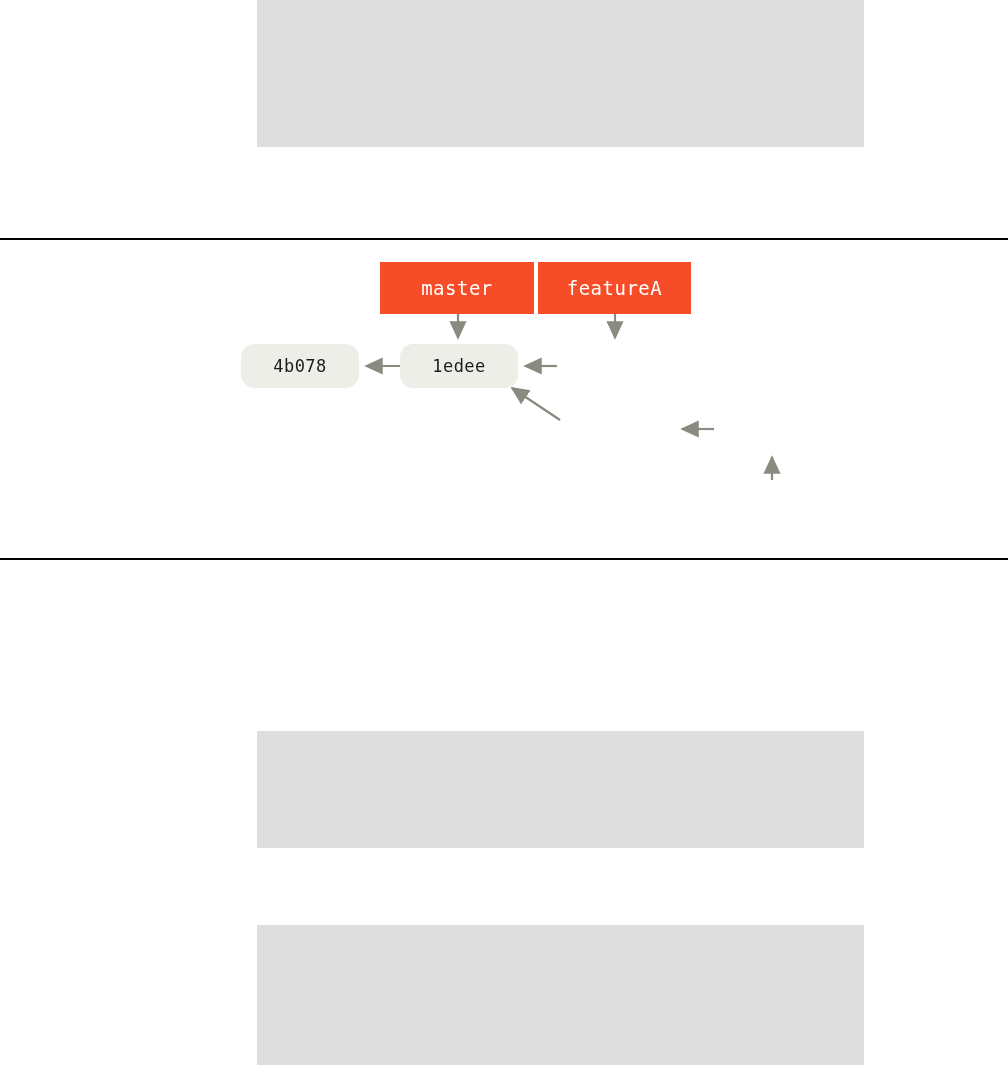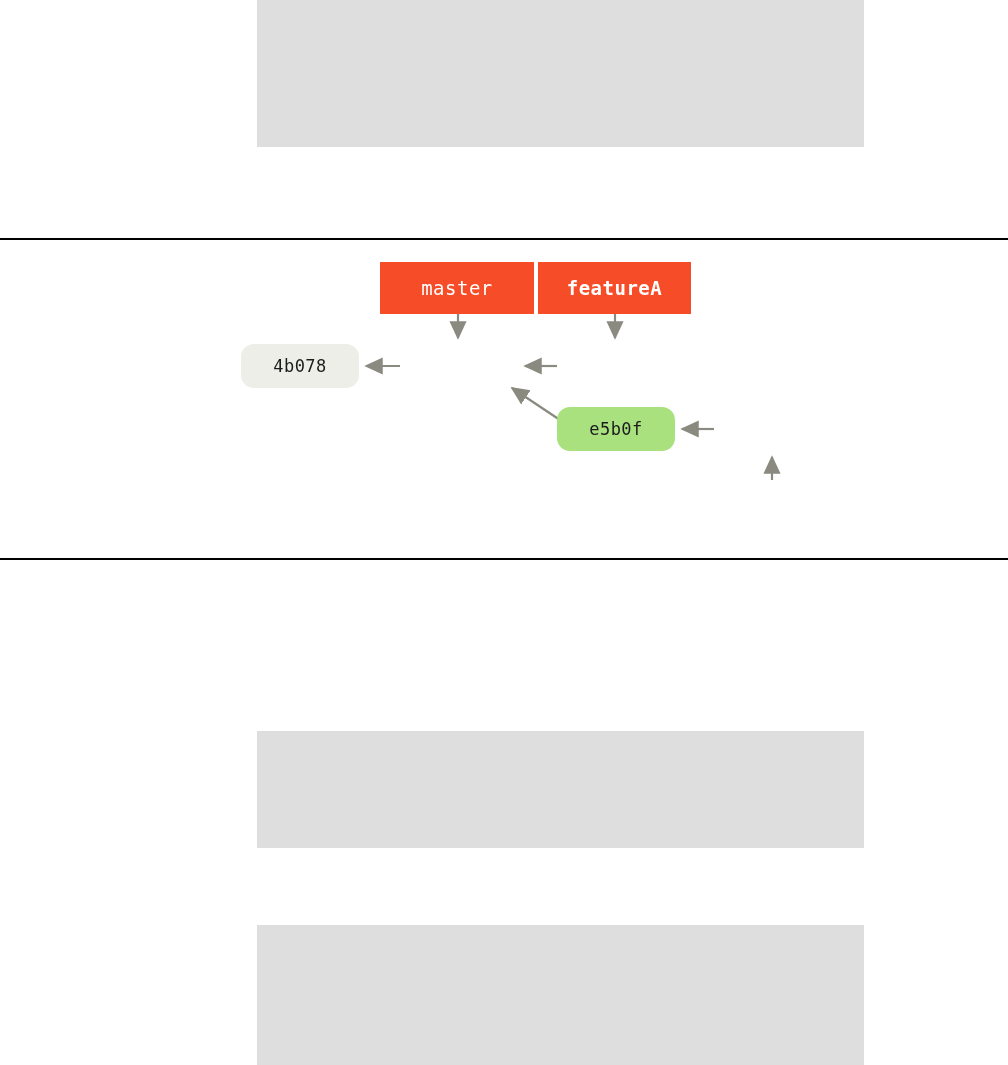--- a/index.html
+++ b/index.html
@@ -116,29 +116,29 @@
 
     <line x1="615" y1="74" x2="615" y2="98" stroke="#8a8a80" stroke-width="2.2" marker-end="url(#ah)"></line>
 
     <line x1="772" y1="240" x2="772" y2="217" stroke="#8a8a80" stroke-width="2.2" marker-end="url(#ah)"></line>
   </svg>
 
   <div class="branch-label" style="left:380px; top:22px; width:154px; height:52px;">
     <span>master</span>
   </div>
 
-  <div class="branch-label" style="left:538px; top:22px; width:153px; height:52px;font-weight:bold;">
+  <div class="branch-label" style="left:538px; top:22px; width:153px; height:52px;">
     <span>featureA</span>
   </div>
 
 
   <div class="commit-node base" style="left:241px; top:104px; width:118px; height:44px;">
     <span>4b078</span>
   </div>
 
+  <div class="commit-node base" style="left:400px; top:104px; width:118px; height:44px;">
+    <span>1edee</span>
+  </div>
 
 
-  <div class="commit-node feature" style="left:557px; top:167px; width:118px; height:44px;">
-    <span>e5b0f</span>
-  </div>
 
 
 </div>
 
 </body></html>

